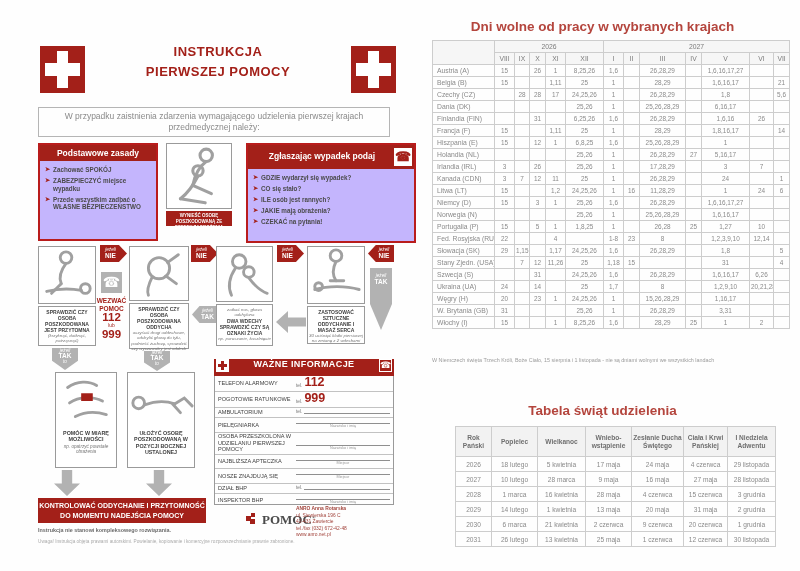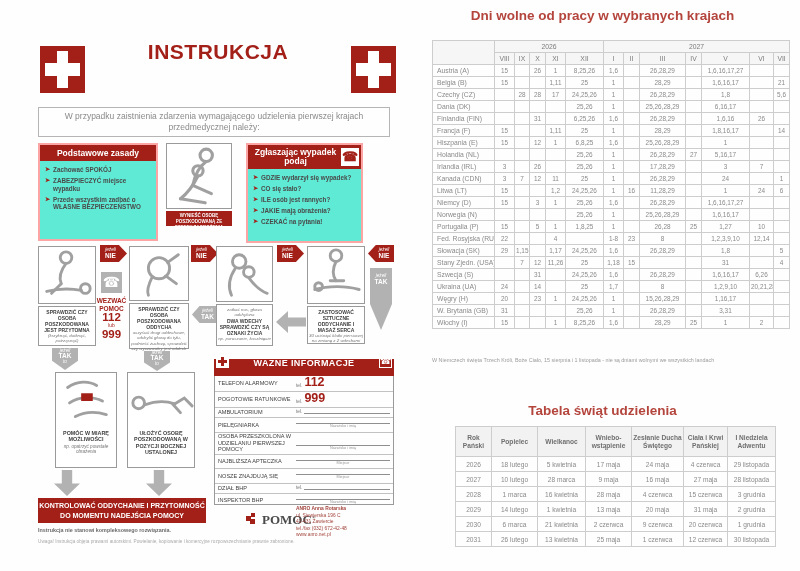--- a/index.html
+++ b/index.html
@@ -8,26 +8,26 @@
 
   
   .cross { position:absolute; background:#a32019; }
   .cross i { position:absolute; background:#fff; display:block; }
   .cross .cv { left:37%; top:11%; width:26%; height:78%; }
   .cross .ch { top:37%; left:11%; height:26%; width:78%; }
   .cross.white { background:#fff; border:1px solid #fff; }
   .cross.white i { background:#a32019; }
 
   .poster-title { position:absolute; left:92px; top:42px; width:252px; text-align:center;
-    color:#a32019; font-weight:bold; font-size:21px; line-height:20px; letter-spacing:.5px; }
+    color:#a32019; font-weight:bold; font-size:13px; line-height:20px; letter-spacing:.5px; }
   .intro-box { position:absolute; left:38px; top:107px; width:352px; height:30px;
     border:1px solid #b5b5b5; font-size:8.5px; color:#8a8a8a; text-align:center;
     line-height:11px; padding:3px 14px 0 14px; }
 
-  .red-box { position:absolute; border:2px solid #fca5a5; background:#5eead4; }
+  .red-box { position:absolute; border:2px solid #b91c1c; background:#c4b5fd; }
   .red-box-header { background:#a32019; color:#fff; font-weight:bold; text-align:center; }
   .bullets { padding:5px 3px 2px 5px; }
   .bullet-item { display:flex; gap:3px; font-size:6.3px; font-weight:bold; color:#4a4a4a;
     line-height:7.5px; margin-bottom:3.5px; text-align:left; }
   .bullet-arrow { color:#a32019; font-size:6px; line-height:7.5px; }
 
   .fig-box { position:absolute; border:1px solid #9a9a9a; background:#fff; overflow:hidden; }
   .fig-box svg { width:100%; height:100%; }
   .fig-stroke { stroke:#a0a0a0; stroke-width:3; fill:none; stroke-linecap:round; }
 
@@ -72,21 +72,21 @@
   .bb-title { font-size:5.4px; font-weight:bold; line-height:6.4px; color:#3f3f3f; padding:1px 2px; }
   .bb-sub { font-size:4.6px; font-style:italic; line-height:5.6px; color:#777; }
 
   .banner { position:absolute; left:38px; top:498px; width:168px; height:25px; background:#a32019;
     color:#fff; font-weight:bold; font-size:7px; line-height:10px; text-align:center; padding-top:2.5px; }
   .disclaimer { position:absolute; left:38px; top:527px; font-size:5.4px; font-weight:bold; color:#6b6b6b; }
   .copyright { position:absolute; left:38px; top:539px; font-size:4.7px; color:#ababab; }
 
   
   .info-table { position:absolute; left:214px; top:359px; width:180px; height:146px; }
-  .info-header { height:17px; background:#a32019; display:flex; align-items:flex-end; padding:8px 2px; gap:2px; }
+  .info-header { height:17px; background:#a32019; display:flex; align-items:flex-start; padding:0 2px; gap:2px; }
   .info-title { flex:1; color:#fff; font-weight:bold; font-size:9px; text-align:center; letter-spacing:.4px; }
   .info-phone { width:13px; height:13px; border:1px solid #fff; color:#fff; font-size:9px;
     line-height:11px; text-align:center; flex:0 0 13px; }
   .info-rows { border:1px solid #9a9a9a; border-top:none; height:129px; display:flex; flex-direction:column; }
   .info-row { display:flex; border-bottom:1px solid #c2c2c2; padding:1px 3px; align-items:flex-end; }
   .info-row:last-child { border-bottom:none; }
   .info-label { width:78px; font-size:5.6px; line-height:6.4px; color:#3f3f3f; align-self:center; }
   .info-right { flex:1; display:flex; align-items:flex-end; gap:2px; padding-bottom:2px; }
   .tel-prefix { font-size:4.8px; color:#777; }
   .tel-value { font-size:12.5px; font-weight:bold; color:#a32019; line-height:11px; }
@@ -131,20 +131,21 @@
       <i class="cv"></i>
       <i class="ch"></i>
     </span>
   <span class="cross" style="left:351px;top:46px;width:45px;height:47px;">
       <i class="cv"></i>
       <i class="ch"></i>
     </span>
 
   <div class="poster-title">
     <div>INSTRUKCJA</div>
+    <div>PIERWSZEJ POMOCY</div>
   </div>
 
   <div class="intro-box">W przypadku zaistnienia zdarzenia wymagającego udzielenia pierwszej krajach przedmedycznej należy:</div>
 
   <div class="red-box" style="left:38px;top:143px;width:120px;height:98px;">
     <div class="red-box-header" style="height:16px;font-size:8.5px;line-height:16px;">Podstawowe zasady</div>
     <div class="bullets">
         <div class="bullet-item">
           <span class="bullet-arrow">➤</span>
           <span>Zachować SPOKÓJ</span>
@@ -164,21 +165,21 @@
     <svg viewBox="0 0 60 62">
       <circle class="fig-stroke" cx="37" cy="11" r="6"></circle>
       <circle class="fig-stroke" cx="29" cy="26" r="5"></circle>
       <path class="fig-stroke" d="M37 17 C30 22 26 30 24 40"></path>
       <path class="fig-stroke" d="M29 31 C25 39 20 47 12 53"></path>
       <path class="fig-stroke" d="M24 40 L42 48 M12 53 L36 57"></path>
     </svg>
   </div>
   <div class="evac-caption" style="left:166px;top:211px;width:66px;height:15px;">WYNIEŚĆ OSOBĘ POSZKODOWANĄ ZE STREFY ZAGROŻENIA</div>
 
-  <div class="red-box" style="left:246px;top:143px;width:117px;height:100px;">
+  <div class="red-box" style="left:246px;top:143px;width:170px;height:100px;">
     <div class="red-box-header report-header">
       <div class="report-title">Zgłaszając wypadek podaj</div>
       <div class="phone-chip">☎</div>
     </div>
     <div class="bullets">
         <div class="bullet-item">
           <span class="bullet-arrow">➤</span>
           <span>GDZIE wydarzył się wypadek?</span>
         </div>
         <div class="bullet-item">
@@ -435,21 +436,21 @@
     <div>ANRO Anna Rotarska</div>
     <div>ul. Siewierska 196 C</div>
     <div>42-431 Zawiercie</div>
     <div>tel./fax (032) 672-42-48</div>
     <div>www.anro.net.pl</div>
   </div>
 </div>
 
 <div>
 
-  <div class="r-title" style="left:430px;top:8px;">Dni wolne od pracy w wybranych krajach</div>
+  <div class="r-title" style="left:430px;top:19px;">Dni wolne od pracy w wybranych krajach</div>
 
   <table class="hol-table">
     <colgroup>
       <col style="width:62px">
         <col style="width:20px">
         <col style="width:15px">
         <col style="width:16px">
       <col style="width:20px">
         <col style="width:38px">
         <col style="width:20px">

